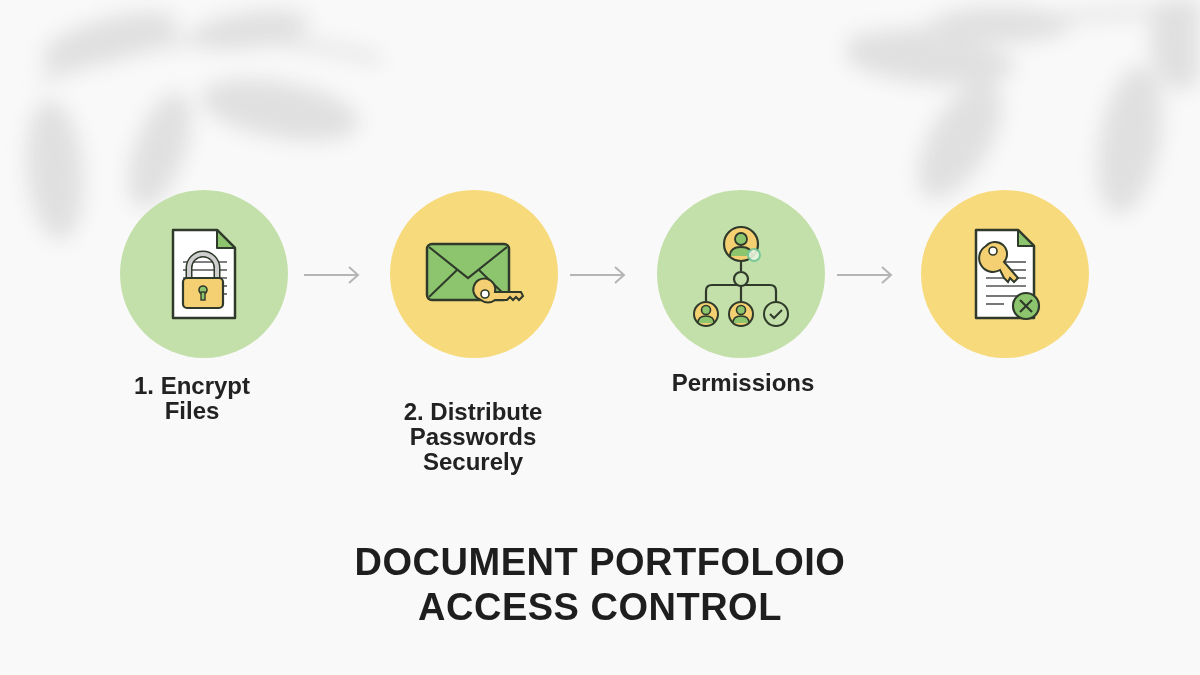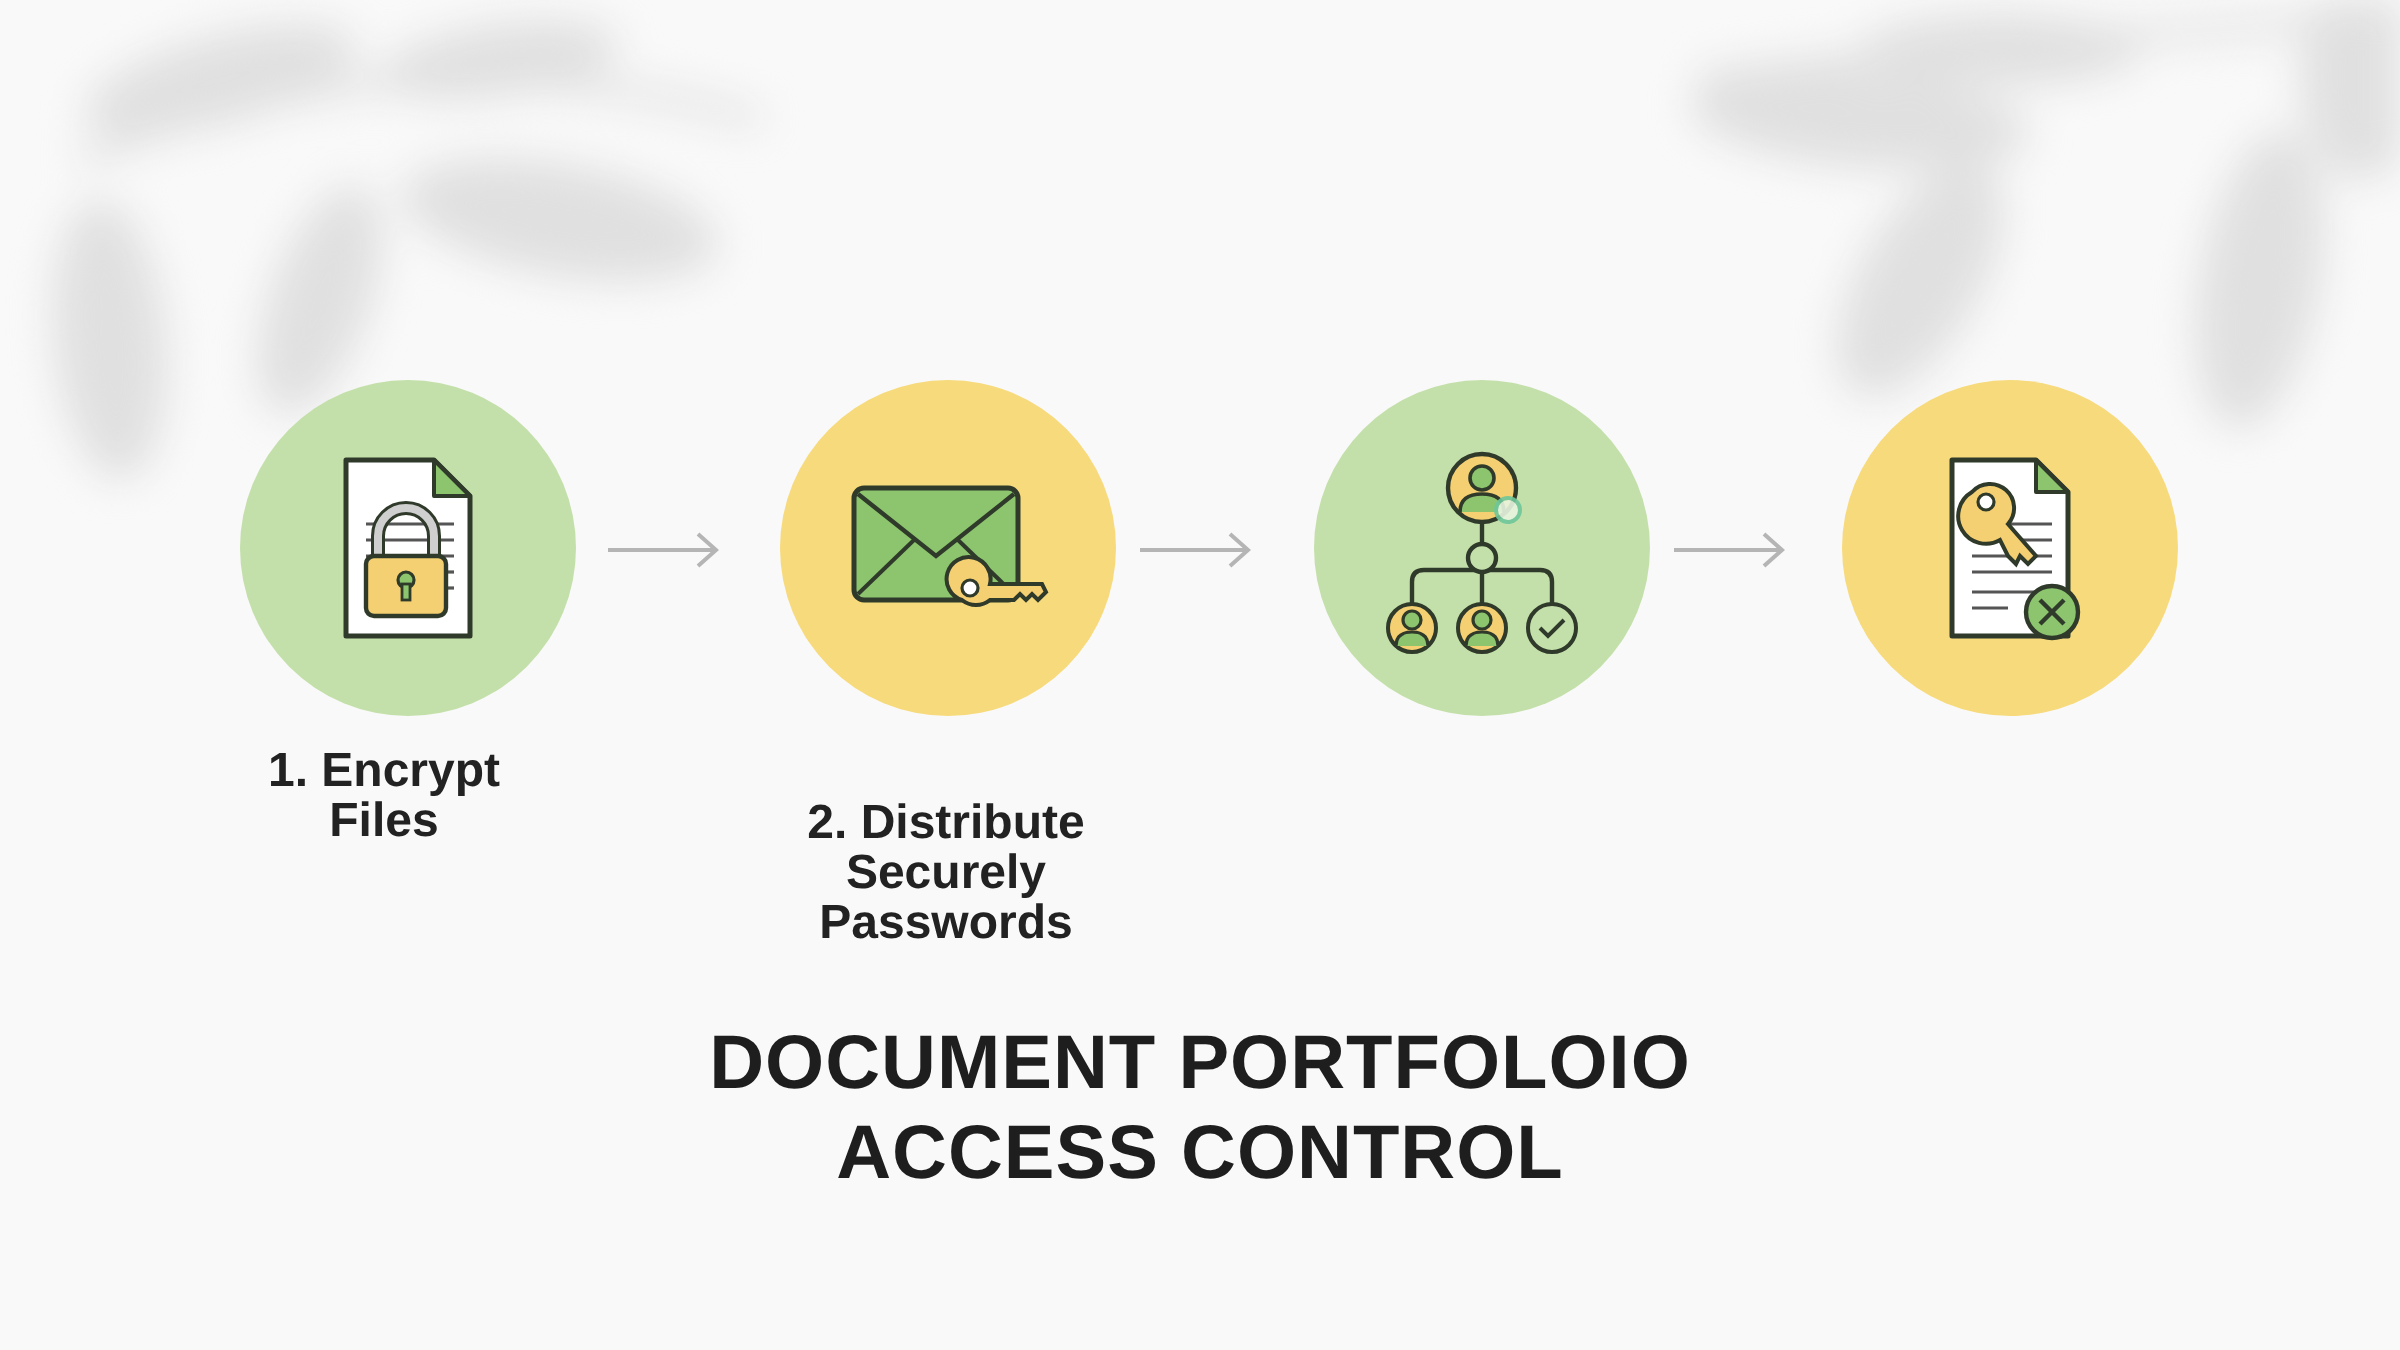--- a/index.html
+++ b/index.html
@@ -13,21 +13,21 @@
       position:absolute; width:168px; height:168px; border-radius:50%;
       display:flex; align-items:center; justify-content:center;
     }
     .step-circle svg { display:block; }
     .arrow { position:absolute; top:264px; width:60px; height:22px; }
     .step-label {
       position:absolute; width:220px; text-align:center;
       font-weight:bold; font-size:24px; line-height:25px; color:#222222;
     }
     .title {
-      position:absolute; left:0; width:1200px; top:510px; text-align:center;
+      position:absolute; left:0; width:1200px; top:540px; text-align:center;
       font-weight:bold; font-size:38px; line-height:45px; color:#1e1e1e;
       letter-spacing:0.5px;
     }
   </style>
 </head>
 <body>
 
 <svg class="bg-leaves" width="1200" height="675" viewBox="0 0 1200 675">
   <g fill="#dcdcdc" opacity="0.85">
     <path d="M40 80 Q200 10 380 60" stroke="#dedede" stroke-width="10" fill="none"></path>
@@ -142,24 +142,25 @@
     <line x1="72" y1="76" x2="60" y2="88" stroke="#2f3a2a" stroke-width="2.2"></line>
   </svg>
 </div>
 
 <div class="step-label" style="left:82px; top:373px;">
   <div>1. Encrypt</div>
   <div>Files</div>
 </div>
 <div class="step-label" style="left:363px; top:367px;margin-top:32px;">
   <div>2. Distribute</div>
+  <div>Passwords</div>
   <div>Securely</div>
-  <div>Passwords</div>
 </div>
 <div class="step-label" style="left:633px; top:370px;">
+  <div>Permissions</div>
 </div>
 <div class="step-label" style="left:895px; top:372px;">
 </div>
 
 <div class="title">
   <div>DOCUMENT PORTFOLOIO</div>
   <div>ACCESS CONTROL</div>
 </div>
 
 </body></html>

